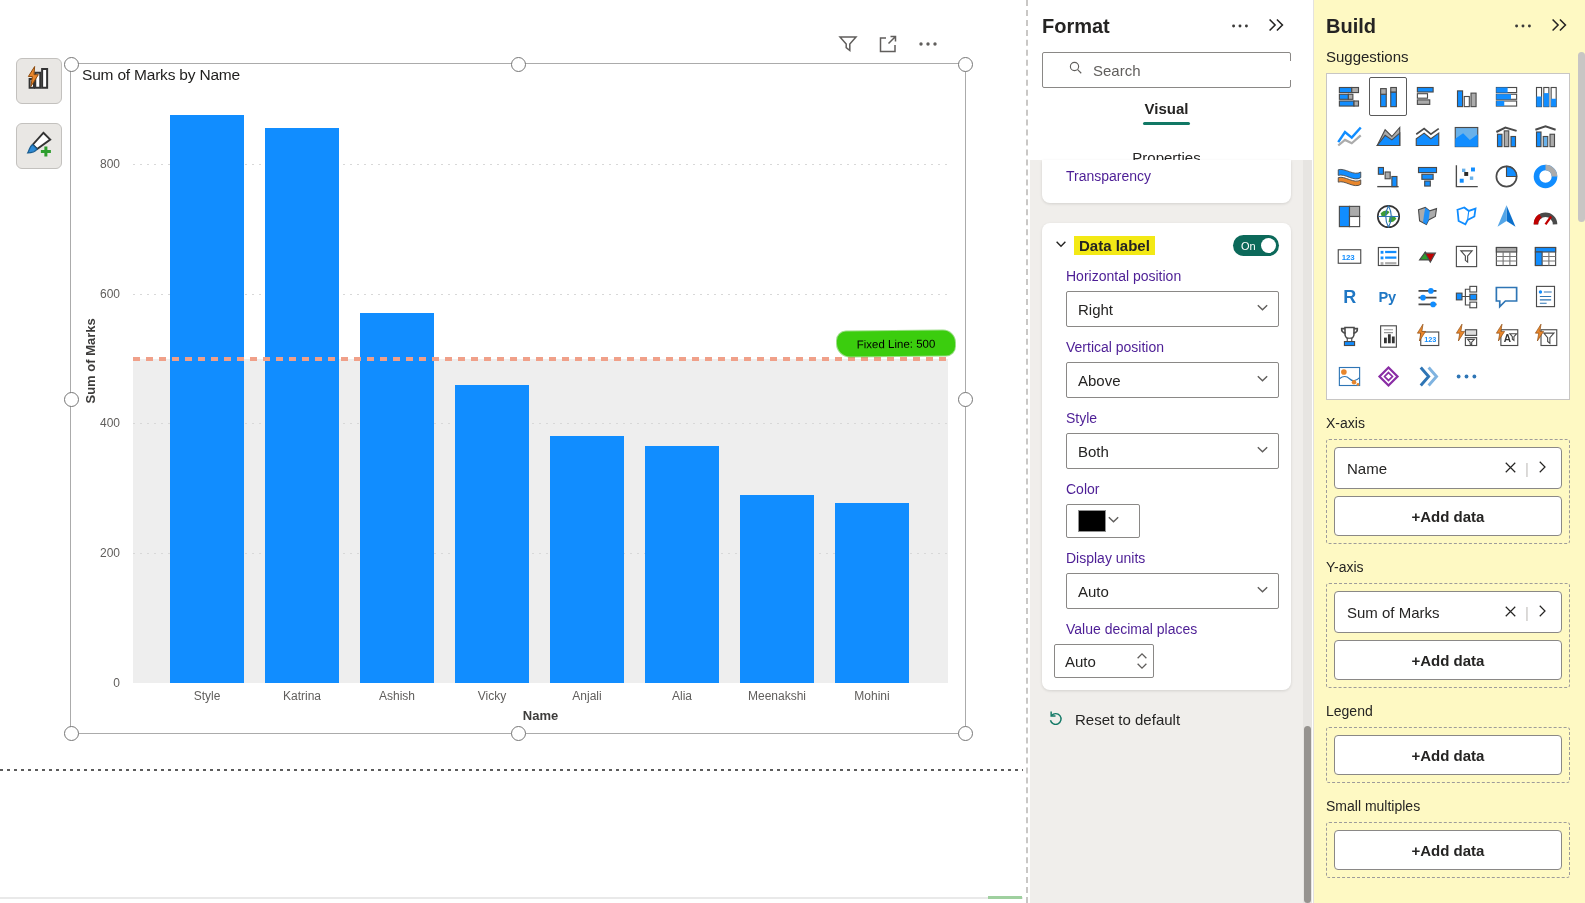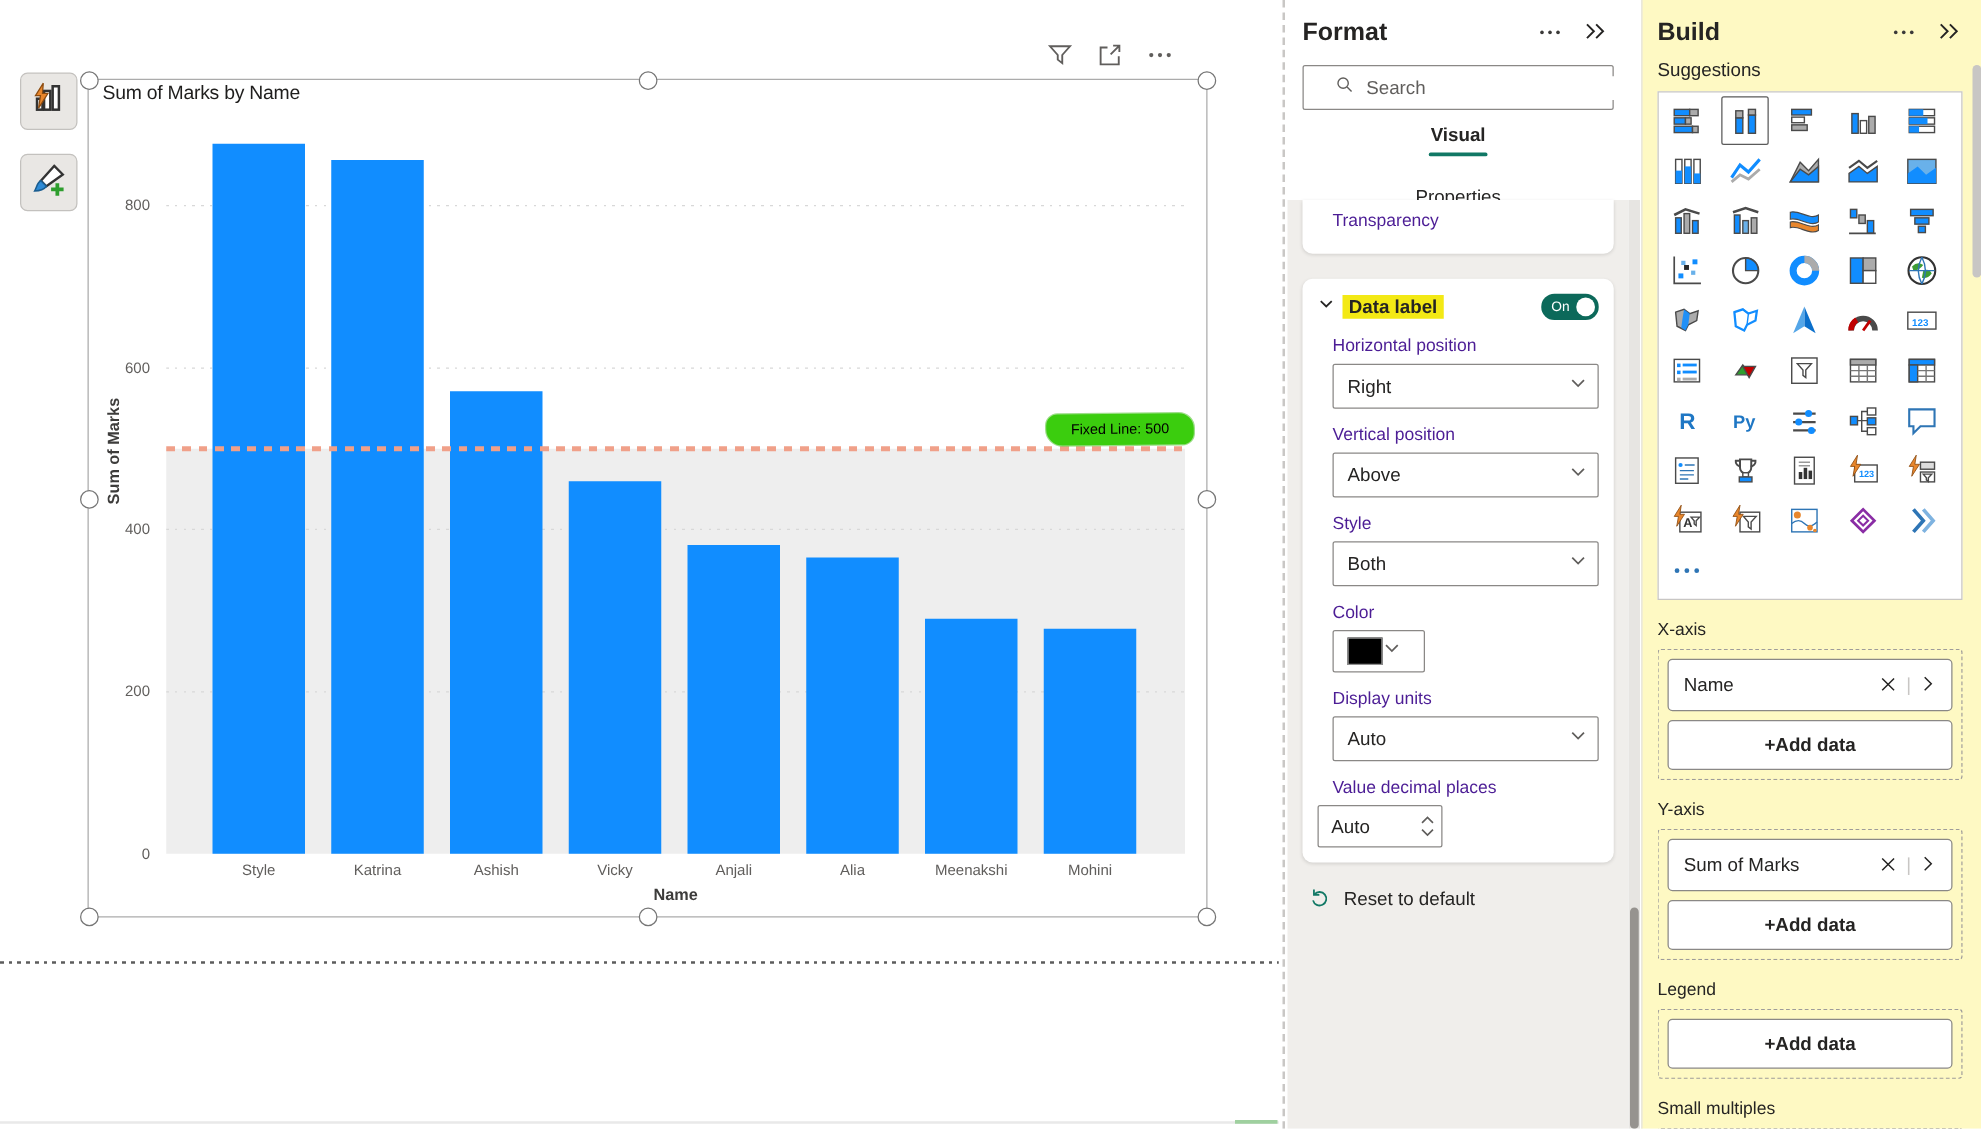--- a/index.html
+++ b/index.html
@@ -90,21 +90,21 @@
   #spin-decimal{width:100px;box-sizing:border-box;}
   #reset-row{display:flex;align-items:center;gap:10px;margin:18px 16px;cursor:pointer;}
   #reset-row span{font-size:15px;color:#252423;}
   #fmt-scrollbar-track{position:absolute;left:1303px;top:160px;width:9px;height:743px;background:#E7E5E2;}
   #fmt-scrollbar-thumb{position:absolute;left:1304px;top:726px;width:7px;height:177px;background:#96938F;border-radius:4px;}
   
   #build-pane{position:absolute;left:1313px;top:0;width:272px;height:903px;background:#fef9c3;
     border-left:1px solid #E4E2DF;}
   #suggestions-label{font-size:15px;margin:4px 0 8px 12px;}
   #suggestion-grid{margin:0 16px 0 12px;border:1px solid #C8C6C4;background:#fff;
-    display:grid;grid-template-columns:repeat(5,1fr);padding:3px;row-gap:1px;}
+    display:grid;grid-template-columns:repeat(6,1fr);padding:3px;row-gap:1px;}
   .sug-tile{width:36px;height:37px;display:flex;align-items:center;justify-content:center;
     cursor:pointer;border:1.5px solid transparent;border-radius:2px;}
   .sug-tile.selected{border-color:#5A5A5A;}
   .well-label{font-size:14px;margin:15px 0 8px 12px;}
   .well{margin:0 16px 0 12px;border:1px dashed #9E9C9A;border-radius:3px;padding:7px;}
   .pill{height:40px;border:1px solid #8A8886;border-radius:4px;background:#fff;display:flex;
     align-items:center;padding:0 8px 0 12px;margin-bottom:7px;cursor:pointer;}
   .pill .pill-text{font-size:15px;flex:1;}
   .pill .pill-x,.pill .pill-exp{width:20px;height:20px;cursor:pointer;}
   .pill .pill-sep{color:#C8C6C4;margin:0 4px;font-size:15px;}

